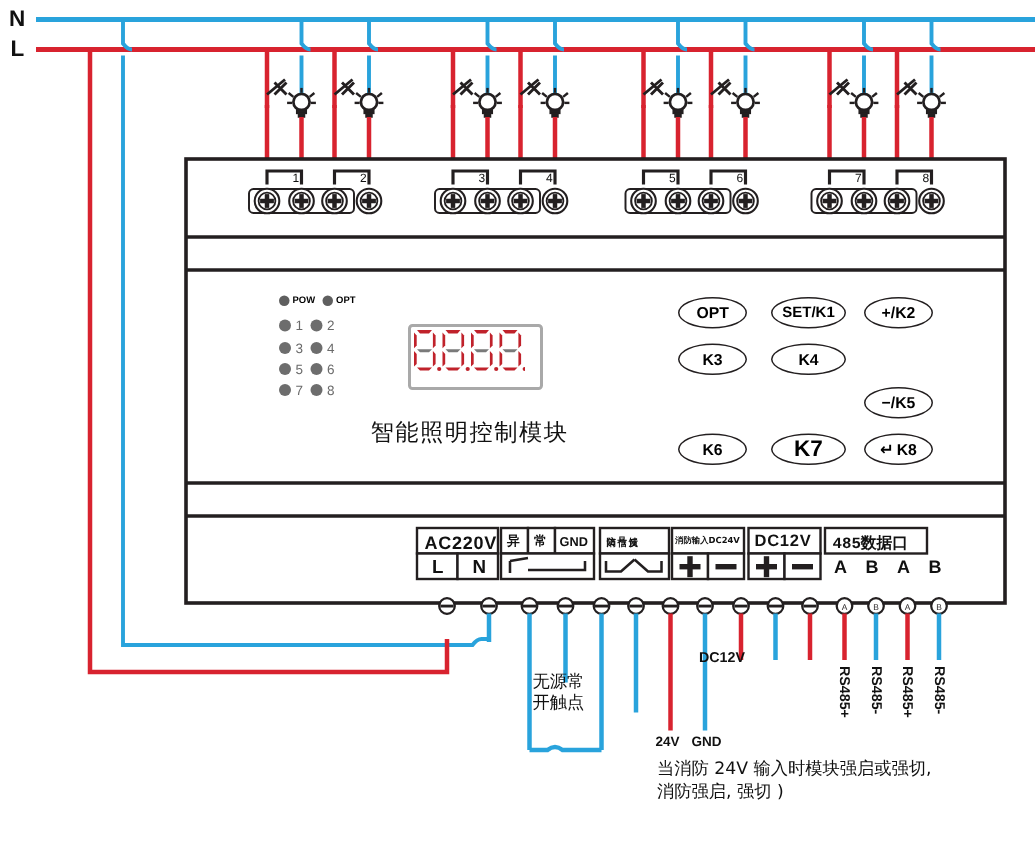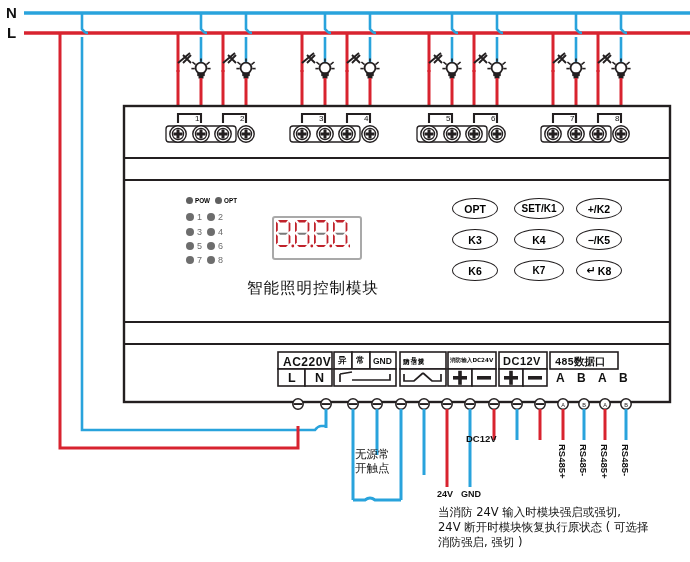--- a/index.html
+++ b/index.html
@@ -475,29 +475,29 @@
           <span>+/K2</span>
         </div>
     </div>
     <div style="display:flex;gap:8px;margin-bottom:10px;">
       <div style="width:48px;height:19px;border:1.6px solid #231f20;border-radius:50%;display:flex;align-items:center;justify-content:center;font-size:10.5px;font-weight:bold;">
           <span>K3</span>
         </div>
       <div style="width:52px;height:19px;border:1.6px solid #231f20;border-radius:50%;display:flex;align-items:center;justify-content:center;font-size:10.5px;font-weight:bold;margin-left:8px;">
           <span>K4</span>
         </div>
-      <div style="width:48px;height:19px;border:1.6px solid #231f20;border-radius:50%;display:flex;align-items:center;justify-content:center;font-size:10.5px;font-weight:bold;margin-left:4px;">
+      <div style="width:48px;height:19px;border:1.6px solid #231f20;border-radius:50%;display:flex;align-items:center;justify-content:center;font-size:10.5px;font-weight:bold;margin-left:4px;margin-top:29px;">
           <span>−/K5</span>
         </div>
     </div>
     <div style="display:flex;gap:8px;">
       <div style="width:48px;height:19px;border:1.6px solid #231f20;border-radius:50%;display:flex;align-items:center;justify-content:center;font-size:10.5px;font-weight:bold;">
           <span>K6</span>
         </div>
-      <div style="width:52px;height:19px;border:1.6px solid #231f20;border-radius:50%;display:flex;align-items:center;justify-content:center;font-size:10px;font-weight:bold;margin-left:8px;">
+      <div style="width:52px;height:19px;border:1.6px solid #231f20;border-radius:50%;display:flex;align-items:center;justify-content:center;font-size:15px;font-weight:bold;margin-left:8px;">
           <span>K7</span>
         </div>
       <div style="width:48px;height:19px;border:1.6px solid #231f20;border-radius:50%;display:flex;align-items:center;justify-content:center;gap:2px;font-size:10.5px;font-weight:bold;margin-left:4px;">
         <span style="font-size:11px;">↵</span>
         <span>K8</span>
       </div>
     </div>
   </div>
 
   <div class="lbl bold" style="left:283px;top:355px;font-size:12px;letter-spacing:0.5px;">AC220V</div>
@@ -535,17 +535,16 @@
   <div class="lbl bold" style="left:461px;top:489px;font-size:9px;">GND</div>
 
   <div class="lbl cn" style="left:355px;top:447px;font-size:11.5px;line-height:14px;">
     <div>无源常</div>
     <div>开触点</div>
   </div>
 
 
   <div class="lbl cn anno" style="left:438px;top:505px;width:250px;">
     <div>当消防 24V 输入时模块强启或强切,</div>
-    <div>24V 断开时模块恢复执行原状态 ( 可选择</div>
     <div>消防强启, 强切 )</div>
   </div>
 
 </div>
 
 </body></html>

